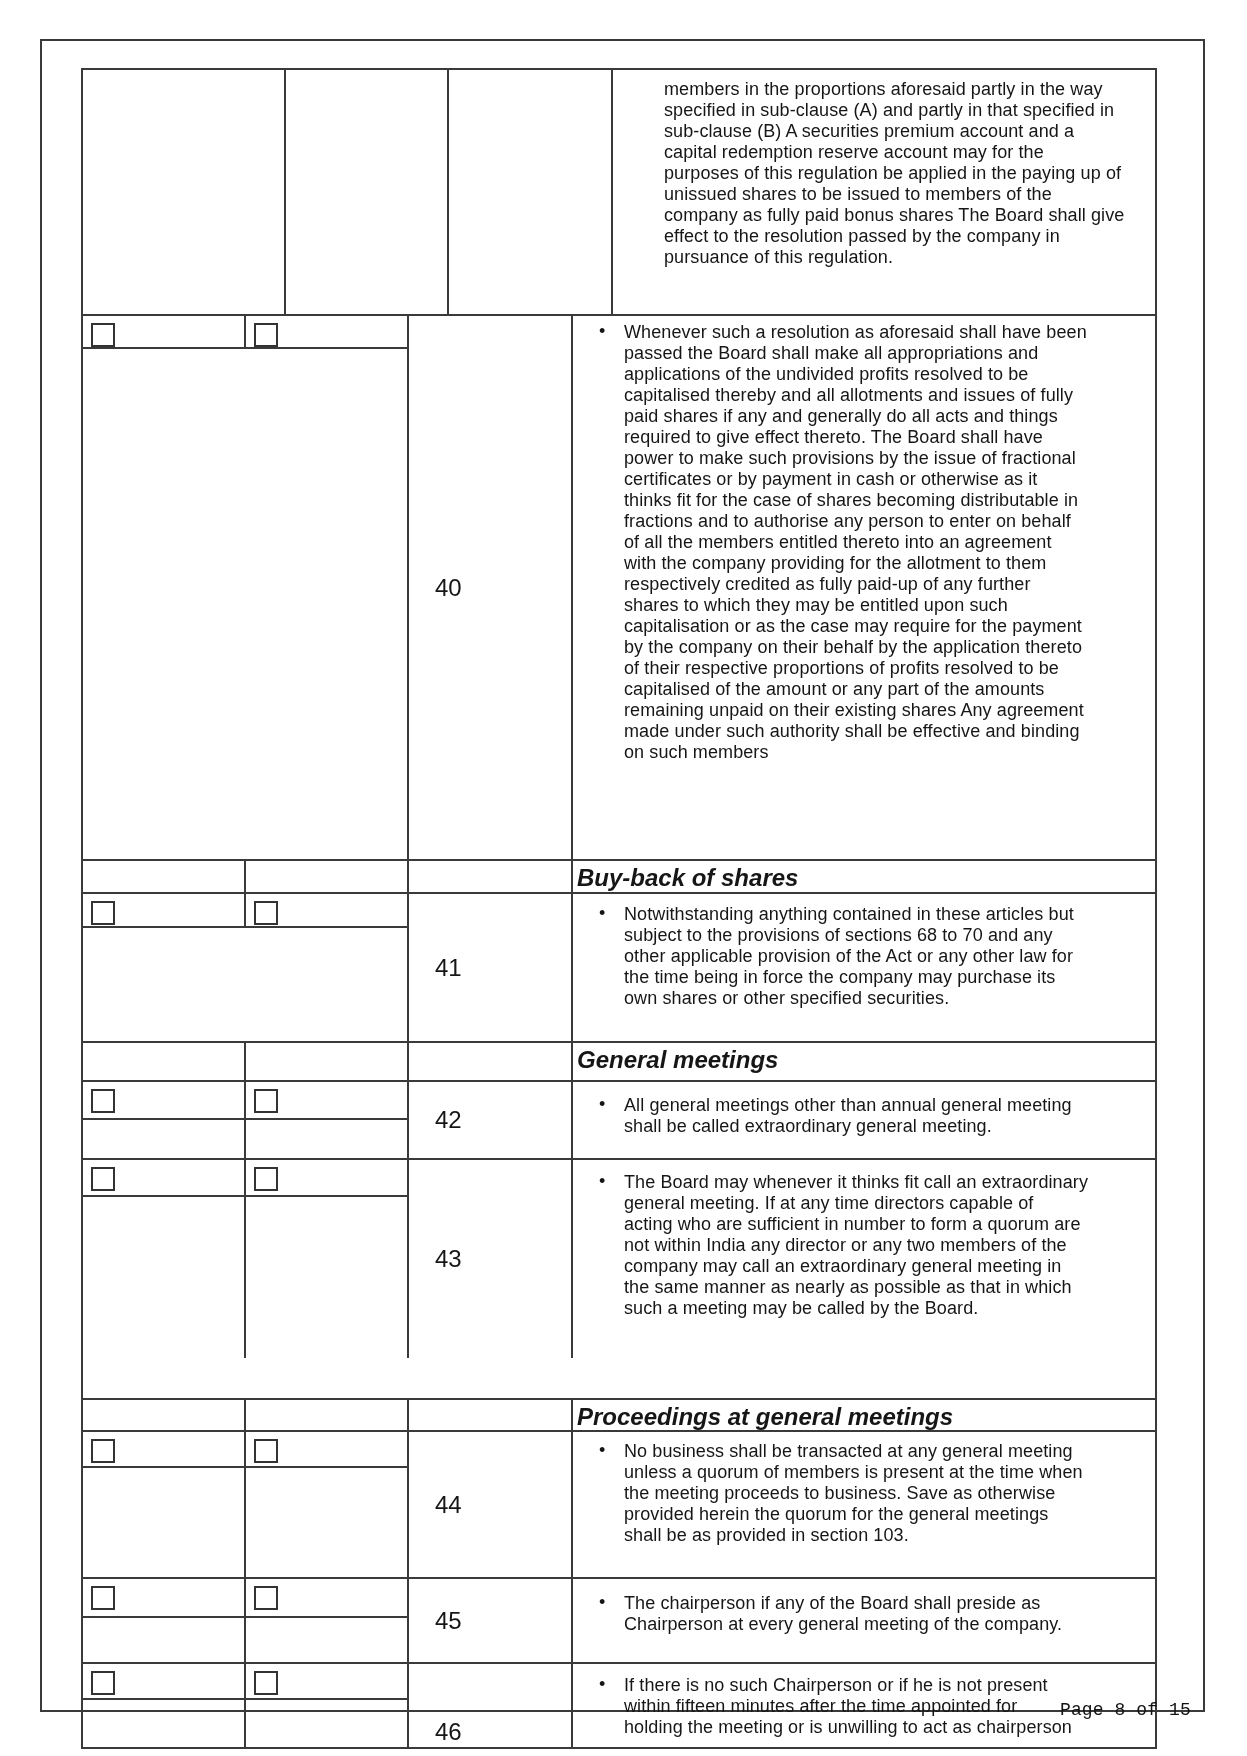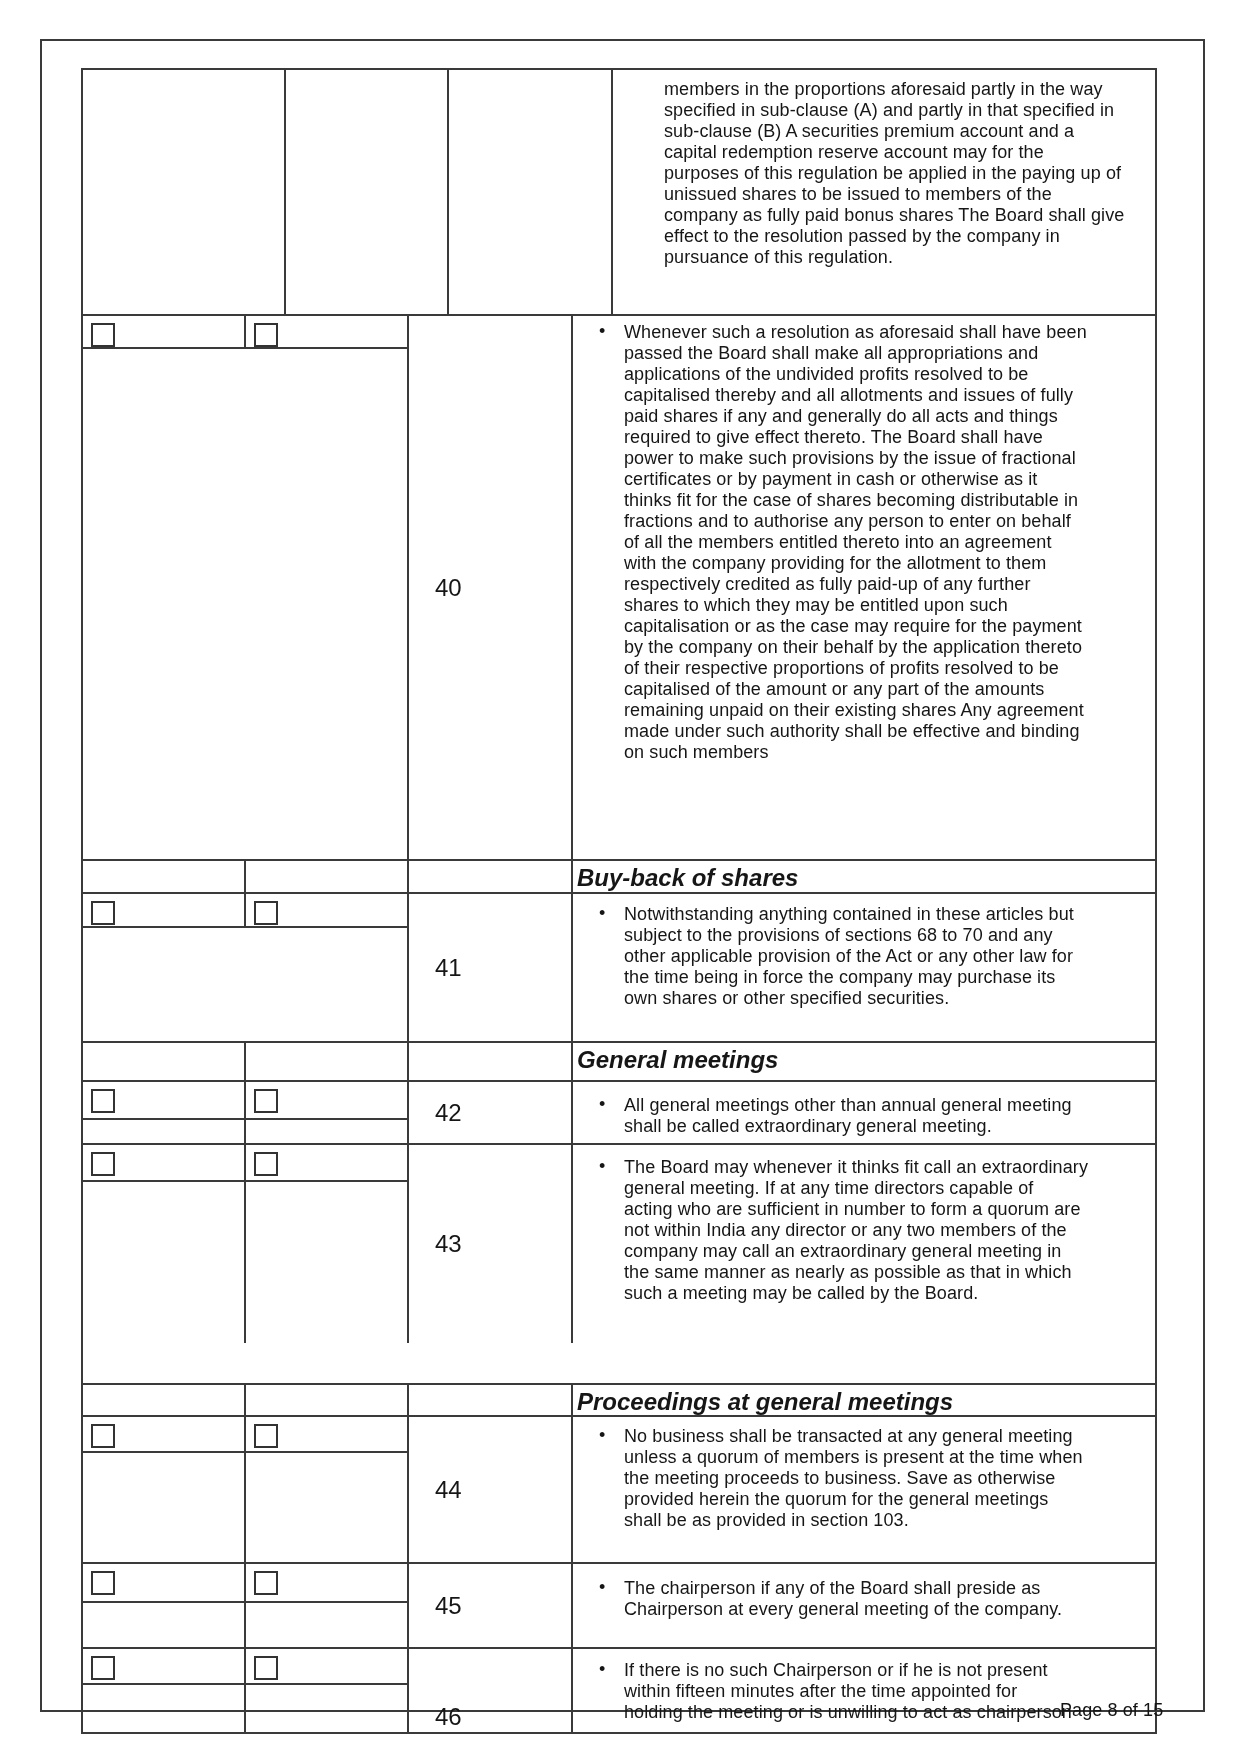--- a/index.html
+++ b/index.html
@@ -21,21 +21,21 @@
     background:transparent;
   }
   .rg{position:relative;border-top:2px solid #3a3a3a;box-sizing:border-box;}
   .rg:first-child{border-top:none;}
   
   .rg-r0{height:244px;margin-left:40px;}
   .rg-r40{height:545px;}
   .rg-h1{height:33px;}
   .rg-r41{height:149px;}
   .rg-h2{height:39px;}
-  .rg-r42{height:63px;padding-left:12px;}
+  .rg-r42{height:78px;padding-left:12px;}
   .rg-r43{height:200px;}
   .rg-h3{height:32px;margin-top:40px;}
   .rg-r44{height:147px;}
   .rg-r45{height:85px;}
   .rg-r46{height:85px;}
   
   .vd{position:absolute;width:2px;background:#3a3a3a;top:0;}
   .vab{left:161px;bottom:0;}
   .vbc{left:324px;bottom:0;}
   .vcd{left:488px;bottom:0;}
@@ -81,21 +81,21 @@
   .b12{top:11px;} .b13{top:12px;} .b14{top:13px;}
   
   .hd{
     position:absolute;left:490px;right:0;top:0;bottom:0;
     padding:3px 4px 0 4px;box-sizing:border-box;
     font-size:24px;font-weight:bold;font-style:italic;
     white-space:pre;overflow:hidden;
   }
   .footer{
     position:absolute;left:1060px;top:1700px;
-    font-size:18px;color:#141414;letter-spacing:0.1px;
+    font-size:18px;color:#141414;letter-spacing:0.1px;font-family:Liberation Mono, monospace;
   }
 </style>
 </head>
 <body>
 
 <div class="page-border"></div>
 
 <div class="doc-table">
 
   <div class="rg rg-r0">

